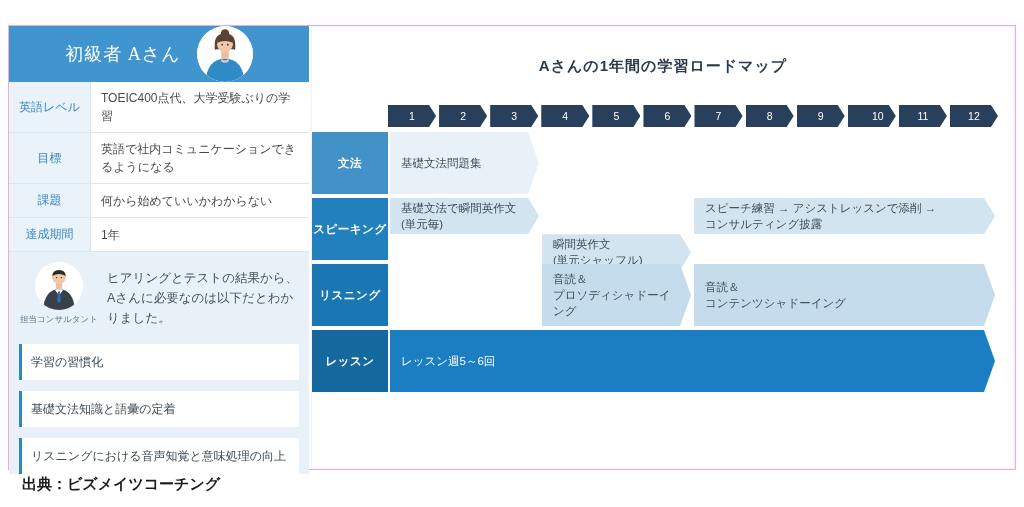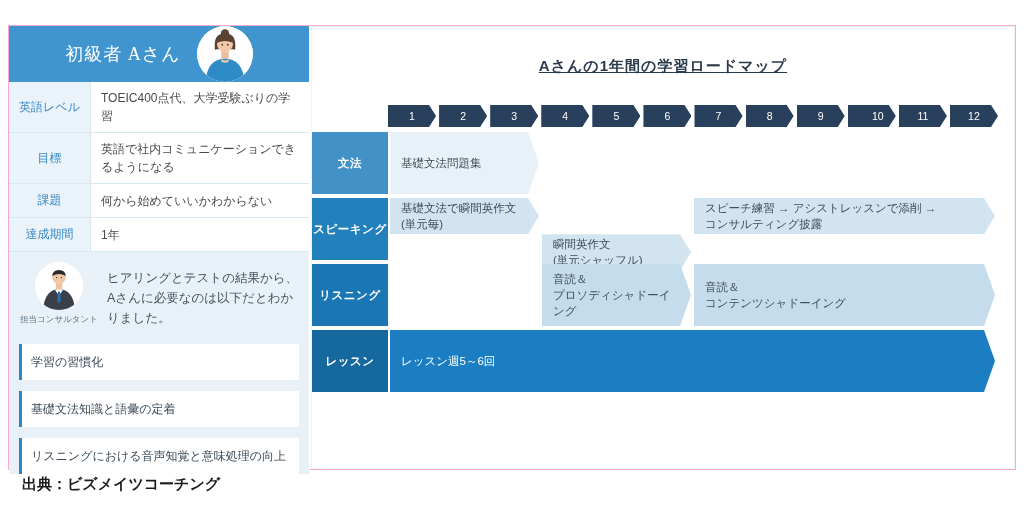--- a/index.html
+++ b/index.html
@@ -26,21 +26,21 @@
   .consultant-label{font-size:8.5px;color:#5f7689;margin-top:4px;white-space:nowrap;}
   .consultant-msg{font-size:12.5px;color:#44525f;line-height:1.6;padding-top:6px;}
   .needs{display:flex;flex-direction:column;gap:11px;padding:12px 10px 0 10px;}
   .need-item{background:#fff;border-left:3px solid #2f86c0;min-height:28px;display:flex;
              align-items:center;padding:4px 6px 4px 9px;font-size:12px;color:#3c4a57;white-space:nowrap;}
 
   
   .right-panel{flex:1;margin-left:2px;border:1px solid #eef3f7;box-sizing:border-box;
                display:flex;flex-direction:column;background:#fff;}
   .rm-title{height:78px;display:flex;align-items:center;justify-content:center;
-            font-size:15px;font-weight:bold;color:#2b3a4a;letter-spacing:1px;text-decoration:underline;}
+            font-size:15px;font-weight:bold;color:#2b3a4a;letter-spacing:1px;}
   .months-row{height:22px;margin:0 16px 5px 76px;display:grid;
               grid-template-columns:repeat(12,1fr);column-gap:3px;}
   .month-arrow{clip-path:polygon(0 0,calc(100% - 7px) 0,100% 50%,calc(100% - 7px) 100%,0 100%);
                color:#fff;font-size:10.5px;display:flex;align-items:center;justify-content:center;}
   .rm-rows{display:flex;flex-direction:column;gap:4px;margin-right:16px;}
   .rm-row{display:flex;height:62px;gap:2px;}
   .rm-label{width:76px;flex:0 0 auto;color:#fff;font-size:11.5px;font-weight:bold;
             display:flex;align-items:center;justify-content:center;text-align:center;letter-spacing:0.5px;}
   .rm-track{flex:1;display:grid;grid-template-columns:repeat(12,1fr);}
   .rm-arrow{clip-path:polygon(0 0,calc(100% - 11px) 0,100% 50%,calc(100% - 11px) 100%,0 100%);

